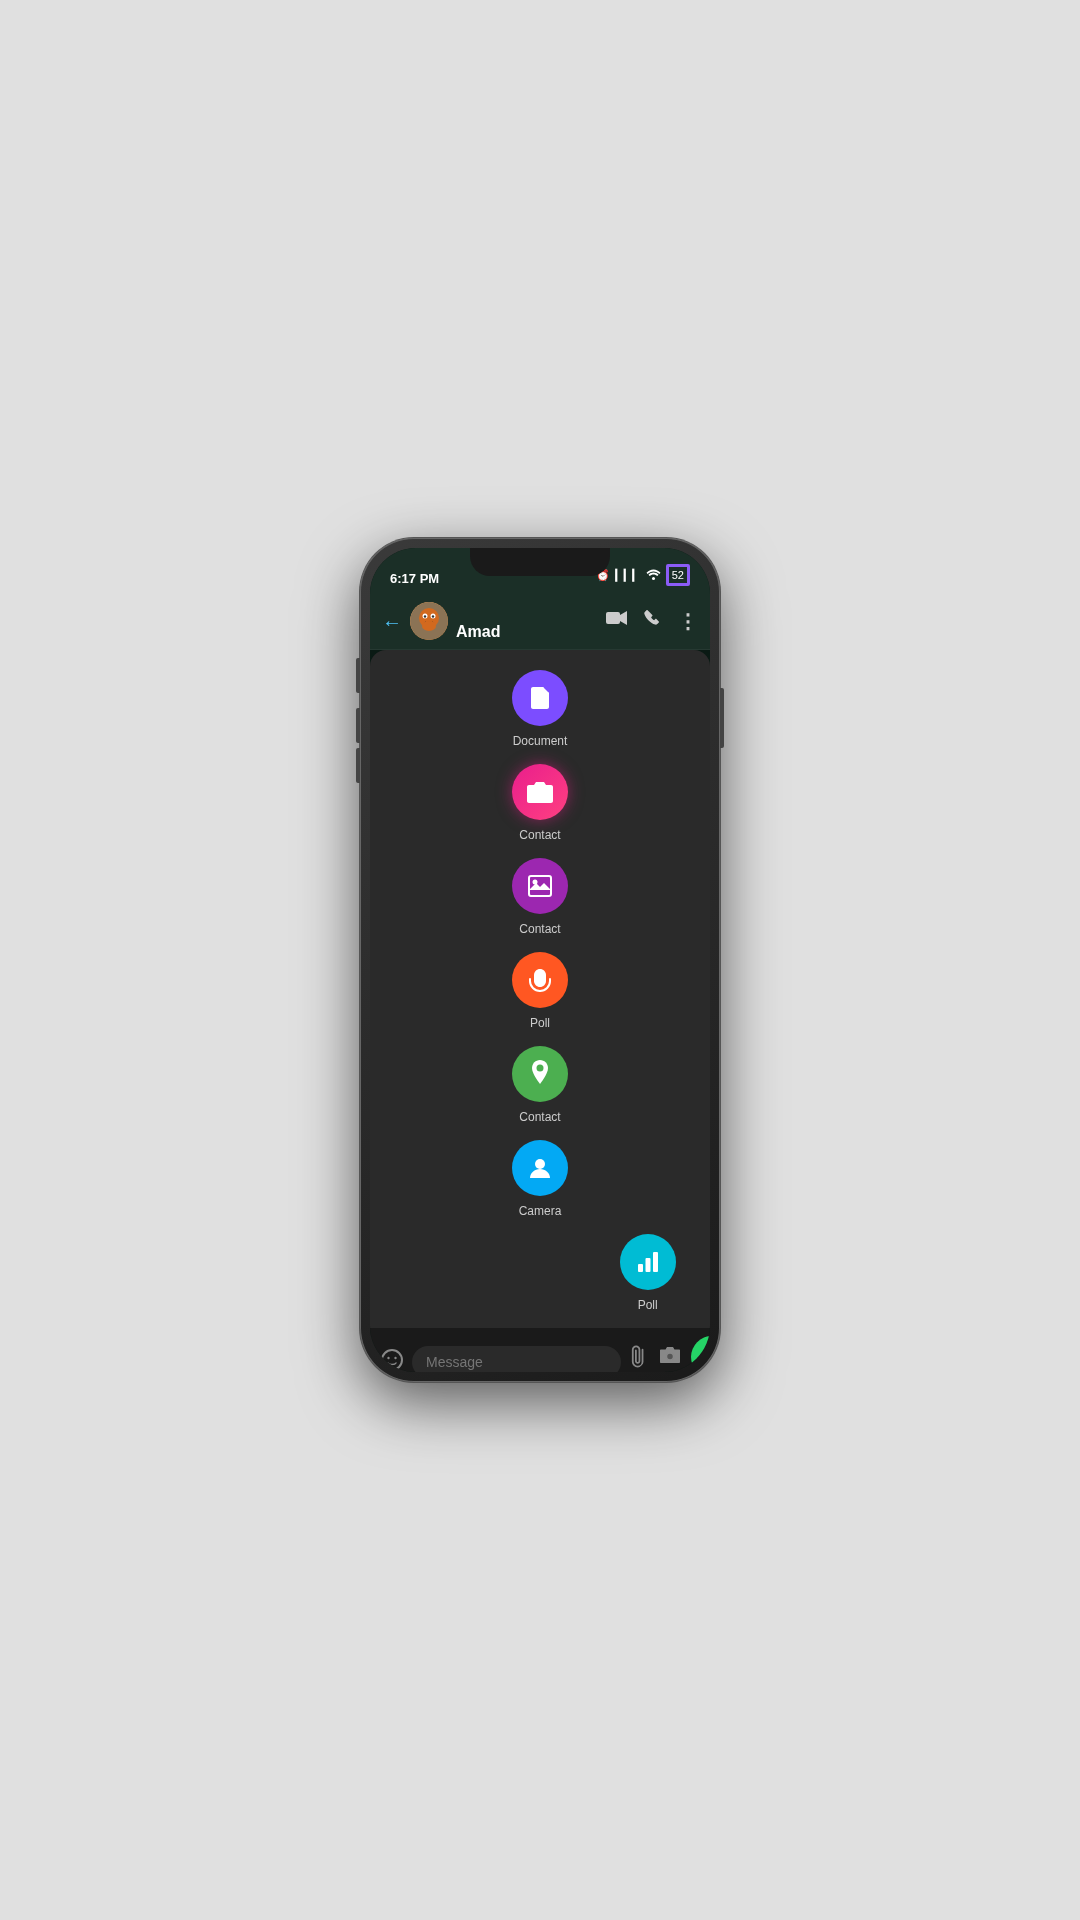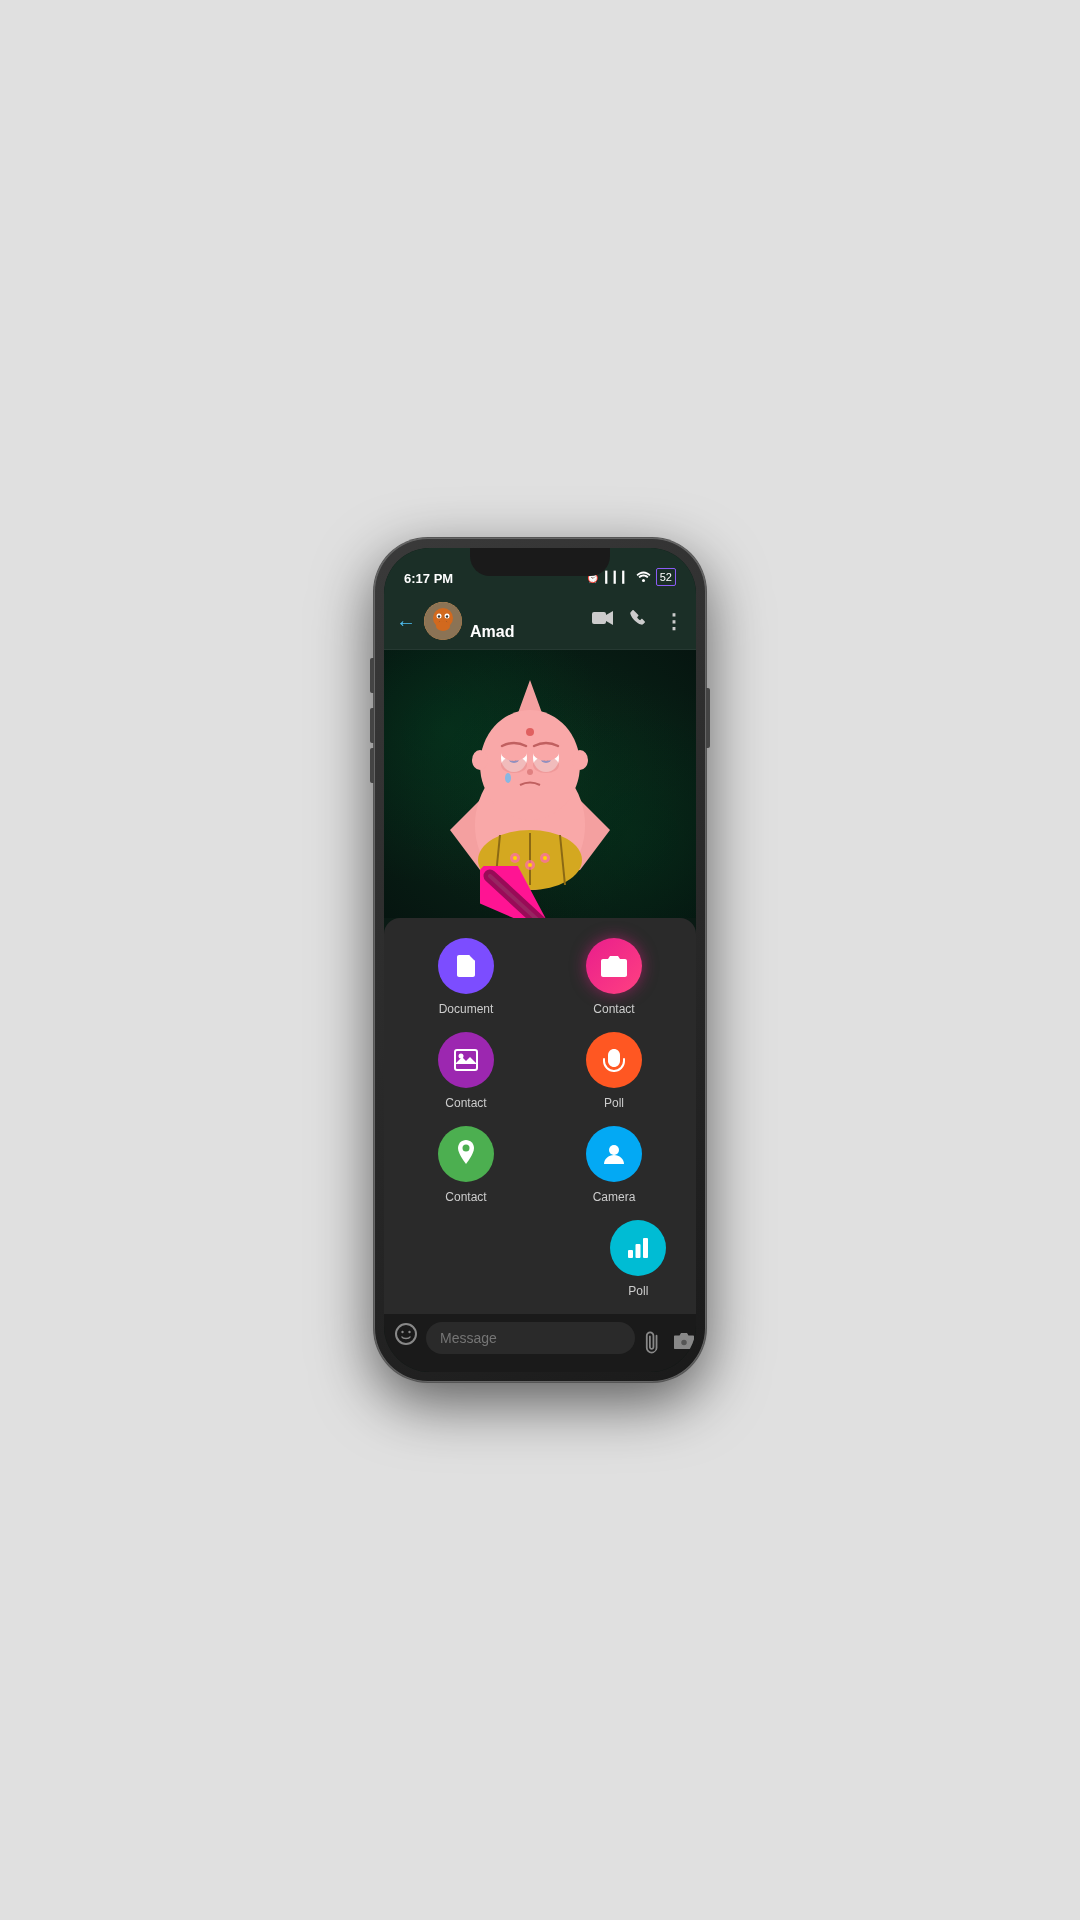--- a/index.html
+++ b/index.html
@@ -6,21 +6,21 @@
     body {
       background: #e0e0e0;
       display: flex;
       justify-content: center;
       align-items: center;
       min-height: 100vh;
       font-family: -apple-system, BlinkMacSystemFont, 'Segoe UI', sans-serif;
     }
 
     .phone-outer {
-      width: 332px;
+      width: 360px;
       height: 844px;
       background: linear-gradient(145deg, #3a3a3a, #1a1a1a);
       border-radius: 54px;
       padding: 10px;
       box-shadow:
         0 0 0 1px #555,
         0 20px 60px rgba(0,0,0,0.6),
         inset 0 0 0 1px #666;
       position: relative;
     }
@@ -187,21 +187,21 @@
       z-index: 20;
       background: #2a2a2a;
       border-radius: 16px 16px 0 0;
       padding: 20px 16px 16px;
       margin: 0;
       flex-shrink: 0;
     }
 
     .menu-grid {
       display: grid;
-      grid-template-columns: repeat(2, 1fr);
+      grid-template-columns: repeat(1, 1fr);
       gap: 16px;
     }
 
     .menu-item {
       display: flex;
       flex-direction: column;
       align-items: center;
       gap: 8px;
       cursor: pointer;
     }
@@ -244,21 +244,21 @@
     }
     .menu-bottom-row .menu-item {
       width: calc(33.33% - 10px);
     }
 
     
     .message-bar {
       background: #1a1a1a;
       padding: 8px 10px;
       display: flex;
-      align-items: flex-start;
+      align-items: flex-end;
       gap: 8px;
       flex-shrink: 0;
     }
 
     .emoji-btn {
       color: #888;
       font-size: 22px;
       cursor: pointer;
       flex-shrink: 0;
     }
@@ -326,21 +326,21 @@
       <div class="status-icons">
         <span>⏰</span>
         <span>▎▎▎</span>
         <span>
           <svg width="15" height="11" viewBox="0 0 15 11" fill="white">
             <path d="M7.5 2.5C9.8 2.5 11.9 3.5 13.3 5.1L14.5 3.8C12.7 1.8 10.2 0.5 7.5 0.5C4.8 0.5 2.3 1.8 0.5 3.8L1.7 5.1C3.1 3.5 5.2 2.5 7.5 2.5Z"></path>
             <path d="M7.5 5.5C9 5.5 10.3 6.1 11.3 7.1L12.5 5.8C11.1 4.4 9.4 3.5 7.5 3.5C5.6 3.5 3.9 4.4 2.5 5.8L3.7 7.1C4.7 6.1 6 5.5 7.5 5.5Z"></path>
             <circle cx="7.5" cy="9.5" r="1.5"></circle>
           </svg>
         </span>
-        <span style="font-size:12px; border: 1px solid #8b5cf6; padding: 1px 3px; border-radius: 2px; position:relative;">
+        <span style="font-size:12px; border: 3px solid #8b5cf6; padding: 1px 3px; border-radius: 2px; position:relative;">
           <span>52</span>
         </span>
       </div>
     </div>
 
     <div class="header">
       <span class="back-btn">←</span>
       <div class="avatar">
 
         <svg width="38" height="38" viewBox="0 0 38 38">

